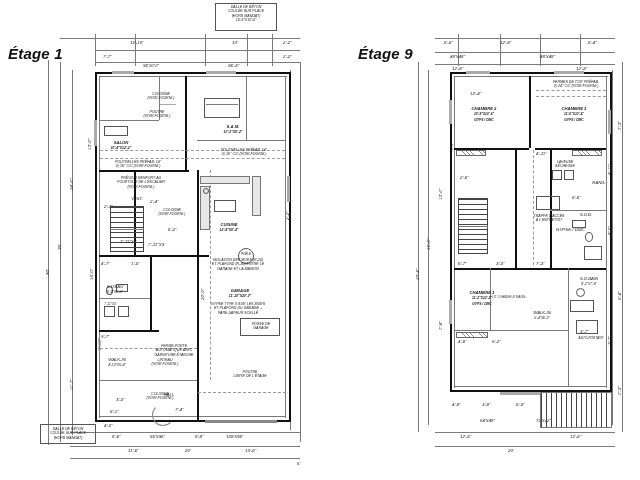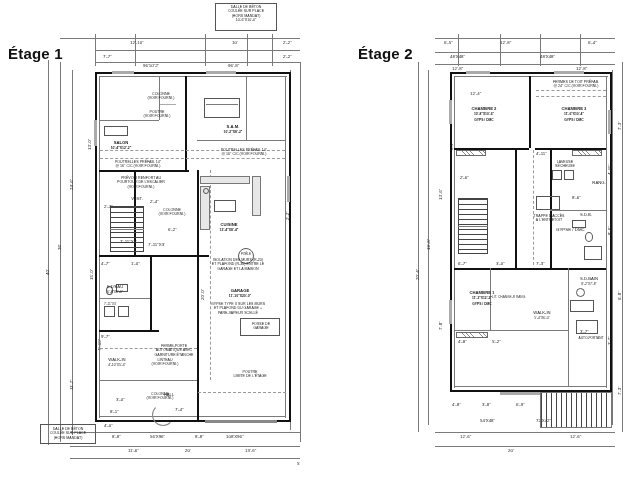--- a/index.html
+++ b/index.html
@@ -7,20 +7,21 @@
     margin: 0; padding: 0;
     width: 640px; height: 480px;
     background: #ffffff;
     font-family: "Liberation Sans", sans-serif;
     overflow: hidden;
   }
   #page {
     position: relative;
     width: 640px; height: 480px;
     background: #ffffff;
+    font-style: italic;
   }
   .plan {
     position: absolute;
     top: 0; height: 480px;
     background: #ffffff;
   }
   #plan-left { left: 0; width: 330px; }
   #plan-right { left: 340px; width: 300px; }
 
   .floor-title {
@@ -306,21 +307,21 @@
     <div class="dim" style="left:168px; top:228px;">6'-2"</div>
 
     <div class="box" style="left:40px; top:424px; width:56px; height:20px;"></div>
     <div class="note" style="left:41px; top:427px; width:54px;">DALLE DE BÉTON
 COULÉE SUR PLACE
 (HORS MANDAT)</div>
   </div>
 
   <div class="plan" id="plan-right">
 
-    <div class="floor-title" id="title-right">Étage 2</div>
+    <div class="floor-title" id="title-right">Étage 9</div>
 
     <div class="ln thin h" style="left:95px; top:38px; width:180px;"></div>
     <div class="ln thin h" style="left:95px; top:52px; width:180px;"></div>
     <div class="ln thin h" style="left:95px; top:64px; width:180px;"></div>
     <div class="ln thin v" style="left:78px; top:62px; height:370px;"></div>
     <div class="ln thin v" style="left:88px; top:70px; height:355px;"></div>
     <div class="ln thin v" style="left:282px; top:62px; height:370px;"></div>
     <div class="ln thin v" style="left:272px; top:70px; height:355px;"></div>
     <div class="ln thin h" style="left:95px; top:432px; width:180px;"></div>
     <div class="ln thin h" style="left:95px; top:446px; width:180px;"></div>

